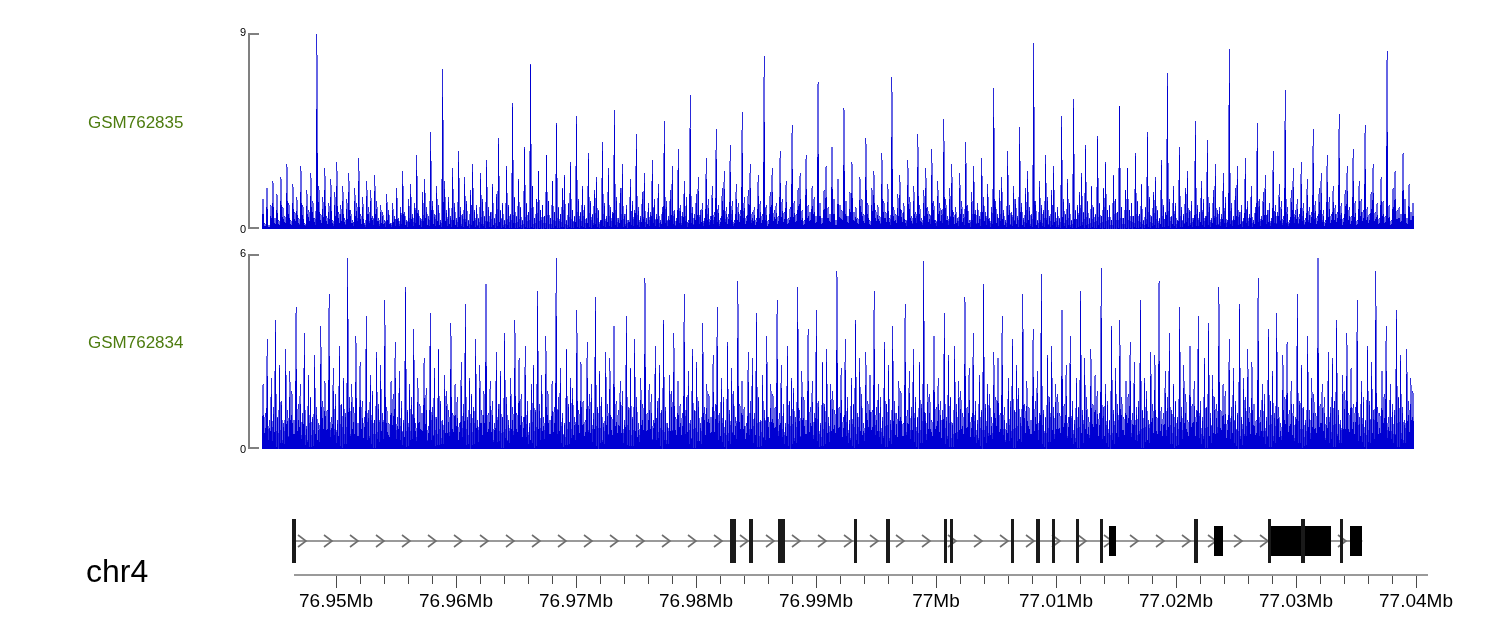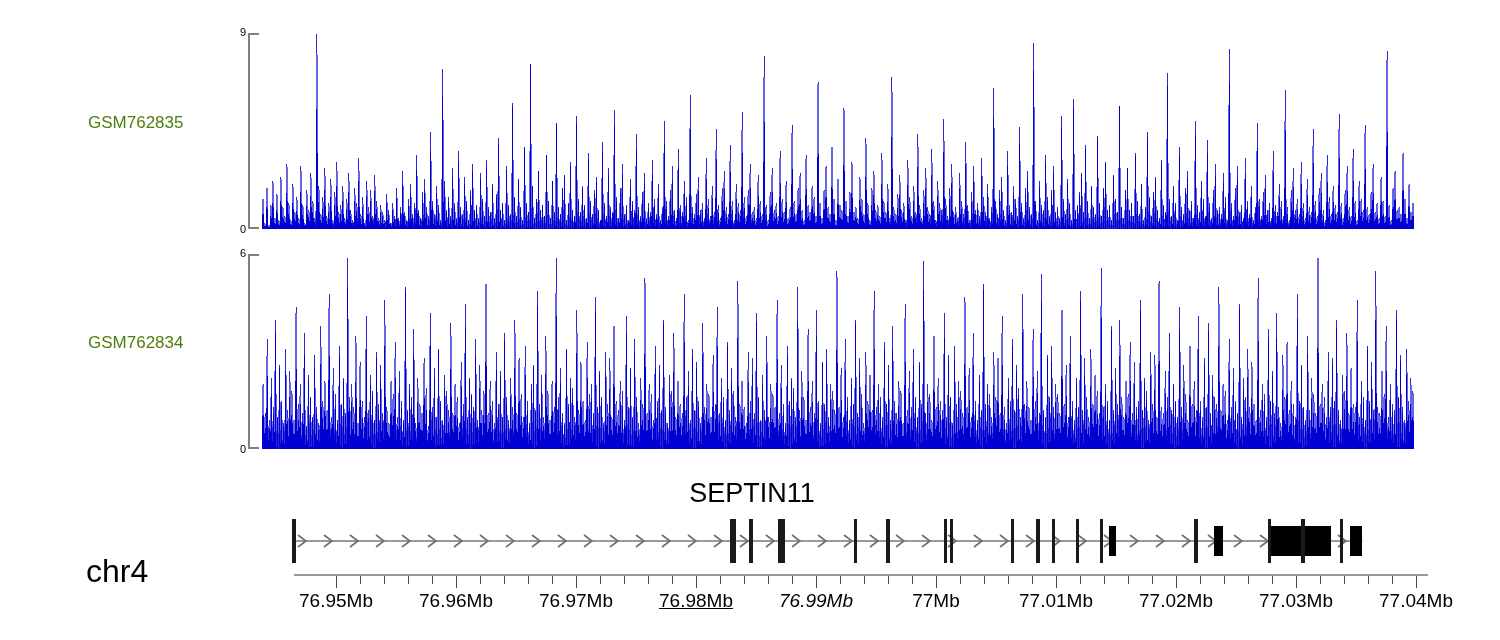--- a/index.html
+++ b/index.html
@@ -65,21 +65,20 @@
     <div class="num top">6</div>
     <div class="num bot">0</div>
   </div>
 
   <div class="plot" id="plot2" style="left:262px;top:254px;width:1152px;height:195px;">
       <svg width="1152" height="195" shape-rendering="crispEdges">
         <path d="M 0 195 L 0.00 195 L 1.03 130.33 L 2.06 195 L 2.06 195 L 3.10 159.43 L 4.13 195 L 4.13 195 L 5.16 85.07 L 6.19 195 L 6.19 195 L 7.23 165.90 L 8.26 195 L 8.26 195 L 9.29 123.87 L 10.32 195 L 10.32 195 L 11.35 152.97 L 12.39 195 L 12.39 195 L 13.42 65.67 L 14.45 195 L 14.45 195 L 15.48 162.67 L 16.52 195 L 16.52 195 L 17.55 110.93 L 18.58 195 L 18.58 195 L 19.61 146.50 L 20.65 195 L 20.65 195 L 21.68 169.13 L 22.71 195 L 22.71 195 L 23.74 94.77 L 24.77 195 L 24.77 195 L 25.81 156.20 L 26.84 195 L 26.84 195 L 27.87 117.40 L 28.90 195 L 28.90 195 L 29.94 136.80 L 30.97 195 L 30.97 195 L 32.00 165.90 L 33.03 195 L 33.03 195 L 34.06 52.73 L 35.10 195 L 35.10 195 L 36.13 149.73 L 37.16 195 L 37.16 195 L 38.19 130.33 L 39.23 195 L 39.23 195 L 40.26 159.43 L 41.29 195 L 41.29 195 L 42.32 78.60 L 43.35 195 L 43.35 195 L 44.39 172.37 L 45.42 195 L 45.42 195 L 46.45 120.63 L 47.48 195 L 47.48 195 L 48.52 143.27 L 49.55 195 L 49.55 195 L 50.58 162.67 L 51.61 195 L 51.61 195 L 52.65 101.23 L 53.68 195 L 53.68 195 L 54.71 152.97 L 55.74 195 L 55.74 195 L 56.77 169.13 L 57.81 195 L 57.81 195 L 58.84 72.13 L 59.87 195 L 59.87 195 L 60.90 146.50 L 61.94 195 L 61.94 195 L 62.97 127.10 L 64.00 195 L 64.00 195 L 65.03 156.20 L 66.06 195 L 66.06 195 L 67.10 39.80 L 68.13 195 L 68.13 195 L 69.16 162.67 L 70.19 195 L 70.19 195 L 71.23 114.17 L 72.26 195 L 72.26 195 L 73.29 140.03 L 74.32 195 L 74.32 195 L 75.35 165.90 L 76.39 195 L 76.39 195 L 77.42 91.53 L 78.45 195 L 78.45 195 L 79.48 149.73 L 80.52 195 L 80.52 195 L 81.55 123.87 L 82.58 195 L 82.58 195 L 83.61 159.43 L 84.65 195 L 84.65 195 L 85.68 4.23 L 86.71 195 L 86.71 195 L 87.74 143.27 L 88.77 195 L 88.77 195 L 89.81 130.33 L 90.84 195 L 90.84 195 L 91.87 152.97 L 92.90 195 L 92.90 195 L 93.94 81.83 L 94.97 195 L 94.97 195 L 96.00 169.13 L 97.03 195 L 97.03 195 L 98.06 107.70 L 99.10 195 L 99.10 195 L 100.13 146.50 L 101.16 195 L 101.16 195 L 102.19 162.67 L 103.23 195 L 103.23 195 L 104.26 62.43 L 105.29 195 L 105.29 195 L 106.32 156.20 L 107.35 195 L 107.35 195 L 108.39 120.63 L 109.42 195 L 109.42 195 L 110.45 136.80 L 111.48 195 L 111.48 195 L 112.52 165.90 L 113.55 195 L 113.55 195 L 114.58 98.00 L 115.61 195 L 115.61 195 L 116.65 149.73 L 117.68 195 L 117.68 195 L 118.71 110.93 L 119.74 195 L 119.74 195 L 120.77 159.43 L 121.81 195 L 121.81 195 L 122.84 46.27 L 123.87 195 L 123.87 195 L 124.90 152.97 L 125.94 195 L 125.94 195 L 126.97 169.13 L 128.00 195 L 128.00 195 L 129.03 127.10 L 130.06 195 L 130.06 195 L 131.10 140.03 L 132.13 195 L 132.13 195 L 133.16 88.30 L 134.19 195 L 134.19 195 L 135.23 162.67 L 136.26 195 L 136.26 195 L 137.29 117.40 L 138.32 195 L 138.32 195 L 139.35 146.50 L 140.39 195 L 140.39 195 L 141.42 165.90 L 142.45 195 L 142.45 195 L 143.48 33.33 L 144.52 195 L 144.52 195 L 145.55 156.20 L 146.58 195 L 146.58 195 L 147.61 130.33 L 148.65 195 L 148.65 195 L 149.68 143.27 L 150.71 195 L 150.71 195 L 151.74 75.37 L 152.77 195 L 152.77 195 L 153.81 169.13 L 154.84 195 L 154.84 195 L 155.87 123.87 L 156.90 195 L 156.90 195 L 157.94 149.73 L 158.97 195 L 158.97 195 L 160.00 159.43 L 161.03 195 L 161.03 195 L 162.06 104.47 L 163.10 195 L 163.10 195 L 164.13 133.57 L 165.16 195 L 165.16 195 L 166.19 172.37 L 167.23 195 L 167.23 195 L 168.26 59.20 L 169.29 195 L 169.29 195 L 170.32 152.97 L 171.35 195 L 171.35 195 L 172.39 114.17 L 173.42 195 L 173.42 195 L 174.45 162.67 L 175.48 195 L 175.48 195 L 176.52 94.77 L 177.55 195 L 177.55 195 L 178.58 146.50 L 179.61 195 L 179.61 195 L 180.65 165.90 L 181.68 195 L 181.68 195 L 182.71 120.63 L 183.74 195 L 183.74 195 L 184.77 136.80 L 185.81 195 L 185.81 195 L 186.84 156.20 L 187.87 195 L 187.87 195 L 188.90 68.90 L 189.94 195 L 189.94 195 L 190.97 159.43 L 192.00 195 L 192.00 195 L 193.03 130.33 L 194.06 195 L 194.06 195 L 195.10 143.27 L 196.13 195 L 196.13 195 L 197.16 169.13 L 198.19 195 L 198.19 195 L 199.23 107.70 L 200.26 195 L 200.26 195 L 201.29 149.73 L 202.32 195 L 202.32 195 L 203.35 49.50 L 204.39 195 L 204.39 195 L 205.42 162.67 L 206.45 195 L 206.45 195 L 207.48 123.87 L 208.52 195 L 208.52 195 L 209.55 140.03 L 210.58 195 L 210.58 195 L 211.61 152.97 L 212.65 195 L 212.65 195 L 213.68 85.07 L 214.71 195 L 214.71 195 L 215.74 165.90 L 216.77 195 L 216.77 195 L 217.81 110.93 L 218.84 195 L 218.84 195 L 219.87 156.20 L 220.90 195 L 220.90 195 L 221.94 136.80 L 222.97 195 L 222.97 195 L 224.00 30.10 L 225.03 195 L 225.03 195 L 226.06 159.43 L 227.10 195 L 227.10 195 L 228.13 127.10 L 229.16 195 L 229.16 195 L 230.19 146.50 L 231.23 195 L 231.23 195 L 232.26 169.13 L 233.29 195 L 233.29 195 L 234.32 98.00 L 235.35 195 L 235.35 195 L 236.39 149.73 L 237.42 195 L 237.42 195 L 238.45 117.40 L 239.48 195 L 239.48 195 L 240.52 162.67 L 241.55 195 L 241.55 195 L 242.58 78.60 L 243.61 195 L 243.61 195 L 244.65 143.27 L 245.68 195 L 245.68 195 L 246.71 165.90 L 247.74 195 L 247.74 195 L 248.77 123.87 L 249.81 195 L 249.81 195 L 250.84 152.97 L 251.87 195 L 251.87 195 L 252.90 65.67 L 253.94 195 L 253.94 195 L 254.97 159.43 L 256.00 195 L 256.00 195 L 257.03 104.47 L 258.06 195 L 258.06 195 L 259.10 140.03 L 260.13 195 L 260.13 195 L 261.16 162.67 L 262.19 195 L 262.19 195 L 263.23 91.53 L 264.26 195 L 264.26 195 L 265.29 146.50 L 266.32 195 L 266.32 195 L 267.35 169.13 L 268.39 195 L 268.39 195 L 269.42 130.33 L 270.45 195 L 270.45 195 L 271.48 110.93 L 272.52 195 L 272.52 195 L 273.55 156.20 L 274.58 195 L 274.58 195 L 275.61 36.57 L 276.65 195 L 276.65 195 L 277.68 149.73 L 278.71 195 L 278.71 195 L 279.74 120.63 L 280.77 195 L 280.77 195 L 281.81 162.67 L 282.84 195 L 282.84 195 L 283.87 81.83 L 284.90 195 L 284.90 195 L 285.94 136.80 L 286.97 195 L 286.97 195 L 288.00 165.90 L 289.03 195 L 289.03 195 L 290.06 127.10 L 291.10 195 L 291.10 195 L 292.13 152.97 L 293.16 195 L 293.16 195 L 294.19 4.23 L 295.23 195 L 295.23 195 L 296.26 143.27 L 297.29 195 L 297.29 195 L 298.32 114.17 L 299.35 195 L 299.35 195 L 300.39 159.43 L 301.42 195 L 301.42 195 L 302.45 169.13 L 303.48 195 L 303.48 195 L 304.52 94.77 L 305.55 195 L 305.55 195 L 306.58 149.73 L 307.61 195 L 307.61 195 L 308.65 123.87 L 309.68 195 L 309.68 195 L 310.71 133.57 L 311.74 195 L 311.74 195 L 312.77 162.67 L 313.81 195 L 313.81 195 L 314.84 55.97 L 315.87 195 L 315.87 195 L 316.90 156.20 L 317.94 195 L 317.94 195 L 318.97 107.70 L 320.00 195 L 320.00 195 L 321.03 146.50 L 322.06 195 L 322.06 195 L 323.10 165.90 L 324.13 195 L 324.13 195 L 325.16 88.30 L 326.19 195 L 326.19 195 L 327.23 140.03 L 328.26 195 L 328.26 195 L 329.29 130.33 L 330.32 195 L 330.32 195 L 331.35 159.43 L 332.39 195 L 332.39 195 L 333.42 43.03 L 334.45 195 L 334.45 195 L 335.48 152.97 L 336.52 195 L 336.52 195 L 337.55 117.40 L 338.58 195 L 338.58 195 L 339.61 143.27 L 340.65 195 L 340.65 195 L 341.68 169.13 L 342.71 195 L 342.71 195 L 343.74 98.00 L 344.77 195 L 344.77 195 L 345.81 149.73 L 346.84 195 L 346.84 195 L 347.87 104.47 L 348.90 195 L 348.90 195 L 349.94 162.67 L 350.97 195 L 350.97 195 L 352.00 72.13 L 353.03 195 L 353.03 195 L 354.06 146.50 L 355.10 195 L 355.10 195 L 356.13 156.20 L 357.16 195 L 357.16 195 L 358.19 127.10 L 359.23 195 L 359.23 195 L 360.26 136.80 L 361.29 195 L 361.29 195 L 362.32 165.90 L 363.35 195 L 363.35 195 L 364.39 62.43 L 365.42 195 L 365.42 195 L 366.45 152.97 L 367.48 195 L 367.48 195 L 368.52 114.17 L 369.55 195 L 369.55 195 L 370.58 162.67 L 371.61 195 L 371.61 195 L 372.65 85.07 L 373.68 195 L 373.68 195 L 374.71 143.27 L 375.74 195 L 375.74 195 L 376.77 169.13 L 377.81 195 L 377.81 195 L 378.84 123.87 L 379.87 195 L 379.87 195 L 380.90 149.73 L 381.94 195 L 381.94 195 L 382.97 23.63 L 384.00 195 L 384.00 195 L 385.03 159.43 L 386.06 195 L 386.06 195 L 387.10 130.33 L 388.13 195 L 388.13 195 L 389.16 140.03 L 390.19 195 L 390.19 195 L 391.23 165.90 L 392.26 195 L 392.26 195 L 393.29 91.53 L 394.32 195 L 394.32 195 L 395.35 146.50 L 396.39 195 L 396.39 195 L 397.42 110.93 L 398.45 195 L 398.45 195 L 399.48 156.20 L 400.52 195 L 400.52 195 L 401.55 65.67 L 402.58 195 L 402.58 195 L 403.61 152.97 L 404.65 195 L 404.65 195 L 405.68 169.13 L 406.71 195 L 406.71 195 L 407.74 120.63 L 408.77 195 L 408.77 195 L 409.81 136.80 L 410.84 195 L 410.84 195 L 411.87 78.60 L 412.90 195 L 412.90 195 L 413.94 162.67 L 414.97 195 L 414.97 195 L 416.00 127.10 L 417.03 195 L 417.03 195 L 418.06 149.73 L 419.10 195 L 419.10 195 L 420.13 159.43 L 421.16 195 L 421.16 195 L 422.19 39.80 L 423.23 195 L 423.23 195 L 424.26 143.27 L 425.29 195 L 425.29 195 L 426.32 117.40 L 427.35 195 L 427.35 195 L 428.39 165.90 L 429.42 195 L 429.42 195 L 430.45 94.77 L 431.48 195 L 431.48 195 L 432.52 156.20 L 433.55 195 L 433.55 195 L 434.58 107.70 L 435.61 195 L 435.61 195 L 436.65 146.50 L 437.68 195 L 437.68 195 L 438.71 169.13 L 439.74 195 L 439.74 195 L 440.77 68.90 L 441.81 195 L 441.81 195 L 442.84 152.97 L 443.87 195 L 443.87 195 L 444.90 130.33 L 445.94 195 L 445.94 195 L 446.97 140.03 L 448.00 195 L 448.00 195 L 449.03 162.67 L 450.06 195 L 450.06 195 L 451.10 101.23 L 452.13 195 L 452.13 195 L 453.16 149.73 L 454.19 195 L 454.19 195 L 455.23 52.73 L 456.26 195 L 456.26 195 L 457.29 159.43 L 458.32 195 L 458.32 195 L 459.35 123.87 L 460.39 195 L 460.39 195 L 461.42 143.27 L 462.45 195 L 462.45 195 L 463.48 165.90 L 464.52 195 L 464.52 195 L 465.55 88.30 L 466.58 195 L 466.58 195 L 467.61 156.20 L 468.65 195 L 468.65 195 L 469.68 114.17 L 470.71 195 L 470.71 195 L 471.74 136.80 L 472.77 195 L 472.77 195 L 473.81 162.67 L 474.84 195 L 474.84 195 L 475.87 26.87 L 476.90 195 L 476.90 195 L 477.94 149.73 L 478.97 195 L 478.97 195 L 480.00 127.10 L 481.03 195 L 481.03 195 L 482.06 152.97 L 483.10 195 L 483.10 195 L 484.13 169.13 L 485.16 195 L 485.16 195 L 486.19 98.00 L 487.23 195 L 487.23 195 L 488.26 146.50 L 489.29 195 L 489.29 195 L 490.32 104.47 L 491.35 195 L 491.35 195 L 492.39 159.43 L 493.42 195 L 493.42 195 L 494.45 59.20 L 495.48 195 L 495.48 195 L 496.52 143.27 L 497.55 195 L 497.55 195 L 498.58 165.90 L 499.61 195 L 499.61 195 L 500.65 120.63 L 501.68 195 L 501.68 195 L 502.71 156.20 L 503.74 195 L 503.74 195 L 504.77 81.83 L 505.81 195 L 505.81 195 L 506.84 162.67 L 507.87 195 L 507.87 195 L 508.90 130.33 L 509.94 195 L 509.94 195 L 510.97 140.03 L 512.00 195 L 512.00 195 L 513.03 152.97 L 514.06 195 L 514.06 195 L 515.10 46.27 L 516.13 195 L 516.13 195 L 517.16 159.43 L 518.19 195 L 518.19 195 L 519.23 110.93 L 520.26 195 L 520.26 195 L 521.29 149.73 L 522.32 195 L 522.32 195 L 523.35 169.13 L 524.39 195 L 524.39 195 L 525.42 91.53 L 526.45 195 L 526.45 195 L 527.48 146.50 L 528.52 195 L 528.52 195 L 529.55 123.87 L 530.58 195 L 530.58 195 L 531.61 133.57 L 532.65 195 L 532.65 195 L 533.68 162.67 L 534.71 195 L 534.71 195 L 535.74 33.33 L 536.77 195 L 536.77 195 L 537.81 156.20 L 538.84 195 L 538.84 195 L 539.87 117.40 L 540.90 195 L 540.90 195 L 541.94 143.27 L 542.97 195 L 542.97 195 L 544.00 165.90 L 545.03 195 L 545.03 195 L 546.06 75.37 L 547.10 195 L 547.10 195 L 548.13 152.97 L 549.16 195 L 549.16 195 L 550.19 127.10 L 551.23 195 L 551.23 195 L 552.26 159.43 L 553.29 195 L 553.29 195 L 554.32 55.97 L 555.35 195 L 555.35 195 L 556.39 146.50 L 557.42 195 L 557.42 195 L 558.45 169.13 L 559.48 195 L 559.48 195 L 560.52 107.70 L 561.55 195 L 561.55 195 L 562.58 149.73 L 563.61 195 L 563.61 195 L 564.65 94.77 L 565.68 195 L 565.68 195 L 566.71 162.67 L 567.74 195 L 567.74 195 L 568.77 130.33 L 569.81 195 L 569.81 195 L 570.84 136.80 L 571.87 195 L 571.87 195 L 572.90 156.20 L 573.94 195 L 573.94 195 L 574.97 17.17 L 576.00 195 L 576.00 195 L 577.03 152.97 L 578.06 195 L 578.06 195 L 579.10 114.17 L 580.13 195 L 580.13 195 L 581.16 162.67 L 582.19 195 L 582.19 195 L 583.23 85.07 L 584.26 195 L 584.26 195 L 585.29 143.27 L 586.32 195 L 586.32 195 L 587.35 165.90 L 588.39 195 L 588.39 195 L 589.42 123.87 L 590.45 195 L 590.45 195 L 591.48 149.73 L 592.52 195 L 592.52 195 L 593.55 65.67 L 594.58 195 L 594.58 195 L 595.61 159.43 L 596.65 195 L 596.65 195 L 597.68 104.47 L 598.71 195 L 598.71 195 L 599.74 140.03 L 600.77 195 L 600.77 195 L 601.81 169.13 L 602.84 195 L 602.84 195 L 603.87 98.00 L 604.90 195 L 604.90 195 L 605.94 146.50 L 606.97 195 L 606.97 195 L 608.00 120.63 L 609.03 195 L 609.03 195 L 610.06 156.20 L 611.10 195 L 611.10 195 L 612.13 36.57 L 613.16 195 L 613.16 195 L 614.19 152.97 L 615.23 195 L 615.23 195 L 616.26 130.33 L 617.29 195 L 617.29 195 L 618.32 143.27 L 619.35 195 L 619.35 195 L 620.39 162.67 L 621.42 195 L 621.42 195 L 622.45 88.30 L 623.48 195 L 623.48 195 L 624.52 149.73 L 625.55 195 L 625.55 195 L 626.58 110.93 L 627.61 195 L 627.61 195 L 628.65 165.90 L 629.68 195 L 629.68 195 L 630.71 72.13 L 631.74 195 L 631.74 195 L 632.77 146.50 L 633.81 195 L 633.81 195 L 634.84 159.43 L 635.87 195 L 635.87 195 L 636.90 127.10 L 637.94 195 L 637.94 195 L 638.97 136.80 L 640.00 195 L 640.00 195 L 641.03 169.13 L 642.06 195 L 642.06 195 L 643.10 49.50 L 644.13 195 L 644.13 195 L 645.16 156.20 L 646.19 195 L 646.19 195 L 647.23 117.40 L 648.26 195 L 648.26 195 L 649.29 152.97 L 650.32 195 L 650.32 195 L 651.35 94.77 L 652.39 195 L 652.39 195 L 653.42 143.27 L 654.45 195 L 654.45 195 L 655.48 162.67 L 656.52 195 L 656.52 195 L 657.55 107.70 L 658.58 195 L 658.58 195 L 659.61 149.73 L 660.65 195 L 660.65 195 L 661.68 7.47 L 662.71 195 L 662.71 195 L 663.74 159.43 L 664.77 195 L 664.77 195 L 665.81 130.33 L 666.84 195 L 666.84 195 L 667.87 140.03 L 668.90 195 L 668.90 195 L 669.94 165.90 L 670.97 195 L 670.97 195 L 672.00 81.83 L 673.03 195 L 673.03 195 L 674.06 152.97 L 675.10 195 L 675.10 195 L 676.13 123.87 L 677.16 195 L 677.16 195 L 678.19 146.50 L 679.23 195 L 679.23 195 L 680.26 156.20 L 681.29 195 L 681.29 195 L 682.32 59.20 L 683.35 195 L 683.35 195 L 684.39 162.67 L 685.42 195 L 685.42 195 L 686.45 101.23 L 687.48 195 L 687.48 195 L 688.52 143.27 L 689.55 195 L 689.55 195 L 690.58 169.13 L 691.61 195 L 691.61 195 L 692.65 91.53 L 693.68 195 L 693.68 195 L 694.71 149.73 L 695.74 195 L 695.74 195 L 696.77 127.10 L 697.81 195 L 697.81 195 L 698.84 136.80 L 699.87 195 L 699.87 195 L 700.90 159.43 L 701.94 195 L 701.94 195 L 702.97 43.03 L 704.00 195 L 704.00 195 L 705.03 152.97 L 706.06 195 L 706.06 195 L 707.10 114.17 L 708.13 195 L 708.13 195 L 709.16 162.67 L 710.19 195 L 710.19 195 L 711.23 78.60 L 712.26 195 L 712.26 195 L 713.29 146.50 L 714.32 195 L 714.32 195 L 715.35 165.90 L 716.39 195 L 716.39 195 L 717.42 120.63 L 718.45 195 L 718.45 195 L 719.48 156.20 L 720.52 195 L 720.52 195 L 721.55 30.10 L 722.58 195 L 722.58 195 L 723.61 149.73 L 724.65 195 L 724.65 195 L 725.68 130.33 L 726.71 195 L 726.71 195 L 727.74 140.03 L 728.77 195 L 728.77 195 L 729.81 162.67 L 730.84 195 L 730.84 195 L 731.87 98.00 L 732.90 195 L 732.90 195 L 733.94 143.27 L 734.97 195 L 734.97 195 L 736.00 104.47 L 737.03 195 L 737.03 195 L 738.06 159.43 L 739.10 195 L 739.10 195 L 740.13 62.43 L 741.16 195 L 741.16 195 L 742.19 152.97 L 743.23 195 L 743.23 195 L 744.26 169.13 L 745.29 195 L 745.29 195 L 746.32 123.87 L 747.35 195 L 747.35 195 L 748.39 146.50 L 749.42 195 L 749.42 195 L 750.45 85.07 L 751.48 195 L 751.48 195 L 752.52 156.20 L 753.55 195 L 753.55 195 L 754.58 110.93 L 755.61 195 L 755.61 195 L 756.65 133.57 L 757.68 195 L 757.68 195 L 758.71 162.67 L 759.74 195 L 759.74 195 L 760.77 39.80 L 761.81 195 L 761.81 195 L 762.84 149.73 L 763.87 195 L 763.87 195 L 764.90 127.10 L 765.94 195 L 765.94 195 L 766.97 152.97 L 768.00 195 L 768.00 195 L 769.03 165.90 L 770.06 195 L 770.06 195 L 771.10 75.37 L 772.13 195 L 772.13 195 L 773.16 146.50 L 774.19 195 L 774.19 195 L 775.23 117.40 L 776.26 195 L 776.26 195 L 777.29 159.43 L 778.32 195 L 778.32 195 L 779.35 20.40 L 780.39 195 L 780.39 195 L 781.42 156.20 L 782.45 195 L 782.45 195 L 783.48 162.67 L 784.52 195 L 784.52 195 L 785.55 101.23 L 786.58 195 L 786.58 195 L 787.61 143.27 L 788.65 195 L 788.65 195 L 789.68 91.53 L 790.71 195 L 790.71 195 L 791.74 152.97 L 792.77 195 L 792.77 195 L 793.81 130.33 L 794.84 195 L 794.84 195 L 795.87 140.03 L 796.90 195 L 796.90 195 L 797.94 159.43 L 798.97 195 L 798.97 195 L 800.00 55.97 L 801.03 195 L 801.03 195 L 802.06 149.73 L 803.10 195 L 803.10 195 L 804.13 110.93 L 805.16 195 L 805.16 195 L 806.19 162.67 L 807.23 195 L 807.23 195 L 808.26 81.83 L 809.29 195 L 809.29 195 L 810.32 146.50 L 811.35 195 L 811.35 195 L 812.39 165.90 L 813.42 195 L 813.42 195 L 814.45 123.87 L 815.48 195 L 815.48 195 L 816.52 152.97 L 817.55 195 L 817.55 195 L 818.58 36.57 L 819.61 195 L 819.61 195 L 820.65 156.20 L 821.68 195 L 821.68 195 L 822.71 104.47 L 823.74 195 L 823.74 195 L 824.77 143.27 L 825.81 195 L 825.81 195 L 826.84 162.67 L 827.87 195 L 827.87 195 L 828.90 94.77 L 829.94 195 L 829.94 195 L 830.97 149.73 L 832.00 195 L 832.00 195 L 833.03 120.63 L 834.06 195 L 834.06 195 L 835.10 136.80 L 836.13 195 L 836.13 195 L 837.16 159.43 L 838.19 195 L 838.19 195 L 839.23 13.93 L 840.26 195 L 840.26 195 L 841.29 152.97 L 842.32 195 L 842.32 195 L 843.35 130.33 L 844.39 195 L 844.39 195 L 845.42 146.50 L 846.45 195 L 846.45 195 L 847.48 165.90 L 848.52 195 L 848.52 195 L 849.55 72.13 L 850.58 195 L 850.58 195 L 851.61 156.20 L 852.65 195 L 852.65 195 L 853.68 114.17 L 854.71 195 L 854.71 195 L 855.74 149.73 L 856.77 195 L 856.77 195 L 857.81 65.67 L 858.84 195 L 858.84 195 L 859.87 143.27 L 860.90 195 L 860.90 195 L 861.94 162.67 L 862.97 195 L 862.97 195 L 864.00 127.10 L 865.03 195 L 865.03 195 L 866.06 140.03 L 867.10 195 L 867.10 195 L 868.13 88.30 L 869.16 195 L 869.16 195 L 870.19 159.43 L 871.23 195 L 871.23 195 L 872.26 107.70 L 873.29 195 L 873.29 195 L 874.32 152.97 L 875.35 195 L 875.35 195 L 876.39 146.50 L 877.42 195 L 877.42 195 L 878.45 46.27 L 879.48 195 L 879.48 195 L 880.52 156.20 L 881.55 195 L 881.55 195 L 882.58 123.87 L 883.61 195 L 883.61 195 L 884.65 136.80 L 885.68 195 L 885.68 195 L 886.71 165.90 L 887.74 195 L 887.74 195 L 888.77 98.00 L 889.81 195 L 889.81 195 L 890.84 149.73 L 891.87 195 L 891.87 195 L 892.90 101.23 L 893.94 195 L 893.94 195 L 894.97 162.67 L 896.00 195 L 896.00 195 L 897.03 26.87 L 898.06 195 L 898.06 195 L 899.10 152.97 L 900.13 195 L 900.13 195 L 901.16 159.43 L 902.19 195 L 902.19 195 L 903.23 117.40 L 904.26 195 L 904.26 195 L 905.29 143.27 L 906.32 195 L 906.32 195 L 907.35 78.60 L 908.39 195 L 908.39 195 L 909.42 156.20 L 910.45 195 L 910.45 195 L 911.48 130.33 L 912.52 195 L 912.52 195 L 913.55 146.50 L 914.58 195 L 914.58 195 L 915.61 162.67 L 916.65 195 L 916.65 195 L 917.68 52.73 L 918.71 195 L 918.71 195 L 919.74 152.97 L 920.77 195 L 920.77 195 L 921.81 110.93 L 922.84 195 L 922.84 195 L 923.87 140.03 L 924.90 195 L 924.90 195 L 925.94 165.90 L 926.97 195 L 926.97 195 L 928.00 91.53 L 929.03 195 L 929.03 195 L 930.06 149.73 L 931.10 195 L 931.10 195 L 932.13 127.10 L 933.16 195 L 933.16 195 L 934.19 156.20 L 935.23 195 L 935.23 195 L 936.26 62.43 L 937.29 195 L 937.29 195 L 938.32 146.50 L 939.35 195 L 939.35 195 L 940.39 162.67 L 941.42 195 L 941.42 195 L 942.45 104.47 L 943.48 195 L 943.48 195 L 944.52 152.97 L 945.55 195 L 945.55 195 L 946.58 68.90 L 947.61 195 L 947.61 195 L 948.65 159.43 L 949.68 195 L 949.68 195 L 950.71 120.63 L 951.74 195 L 951.74 195 L 952.77 143.27 L 953.81 195 L 953.81 195 L 954.84 149.73 L 955.87 195 L 955.87 195 L 956.90 33.33 L 957.94 195 L 957.94 195 L 958.97 156.20 L 960.00 195 L 960.00 195 L 961.03 130.33 L 962.06 195 L 962.06 195 L 963.10 136.80 L 964.13 195 L 964.13 195 L 965.16 165.90 L 966.19 195 L 966.19 195 L 967.23 85.07 L 968.26 195 L 968.26 195 L 969.29 152.97 L 970.32 195 L 970.32 195 L 971.35 114.17 L 972.39 195 L 972.39 195 L 973.42 146.50 L 974.45 195 L 974.45 195 L 975.48 159.43 L 976.52 195 L 976.52 195 L 977.55 49.50 L 978.58 195 L 978.58 195 L 979.61 162.67 L 980.65 195 L 980.65 195 L 981.68 123.87 L 982.71 195 L 982.71 195 L 983.74 143.27 L 984.77 195 L 984.77 195 L 985.81 94.77 L 986.84 195 L 986.84 195 L 987.87 152.97 L 988.90 195 L 988.90 195 L 989.94 107.70 L 990.97 195 L 990.97 195 L 992.00 149.73 L 993.03 195 L 993.03 195 L 994.06 165.90 L 995.10 195 L 995.10 195 L 996.13 23.63 L 997.16 195 L 997.16 195 L 998.19 156.20 L 999.23 195 L 999.23 195 L 1000.26 130.33 L 1001.29 195 L 1001.29 195 L 1002.32 140.03 L 1003.35 195 L 1003.35 195 L 1004.39 162.67 L 1005.42 195 L 1005.42 195 L 1006.45 75.37 L 1007.48 195 L 1007.48 195 L 1008.52 146.50 L 1009.55 195 L 1009.55 195 L 1010.58 117.40 L 1011.61 195 L 1011.61 195 L 1012.65 159.43 L 1013.68 195 L 1013.68 195 L 1014.71 59.20 L 1015.74 195 L 1015.74 195 L 1016.77 152.97 L 1017.81 195 L 1017.81 195 L 1018.84 169.13 L 1019.87 195 L 1019.87 195 L 1020.90 101.23 L 1021.94 195 L 1021.94 195 L 1022.97 143.27 L 1024.00 195 L 1024.00 195 L 1025.03 88.30 L 1026.06 195 L 1026.06 195 L 1027.10 156.20 L 1028.13 195 L 1028.13 195 L 1029.16 127.10 L 1030.19 195 L 1030.19 195 L 1031.23 149.73 L 1032.26 195 L 1032.26 195 L 1033.29 162.67 L 1034.32 195 L 1034.32 195 L 1035.35 39.80 L 1036.39 195 L 1036.39 195 L 1037.42 146.50 L 1038.45 195 L 1038.45 195 L 1039.48 110.93 L 1040.52 195 L 1040.52 195 L 1041.55 152.97 L 1042.58 195 L 1042.58 195 L 1043.61 165.90 L 1044.65 195 L 1044.65 195 L 1045.68 81.83 L 1046.71 195 L 1046.71 195 L 1047.74 156.20 L 1048.77 195 L 1048.77 195 L 1049.81 123.87 L 1050.84 195 L 1050.84 195 L 1051.87 140.03 L 1052.90 195 L 1052.90 195 L 1053.94 159.43 L 1054.97 195 L 1054.97 195 L 1056.00 4.23 L 1057.03 195 L 1057.03 195 L 1058.06 149.73 L 1059.10 195 L 1059.10 195 L 1060.13 130.33 L 1061.16 195 L 1061.16 195 L 1062.19 143.27 L 1063.23 195 L 1063.23 195 L 1064.26 162.67 L 1065.29 195 L 1065.29 195 L 1066.32 98.00 L 1067.35 195 L 1067.35 195 L 1068.39 152.97 L 1069.42 195 L 1069.42 195 L 1070.45 104.47 L 1071.48 195 L 1071.48 195 L 1072.52 146.50 L 1073.55 195 L 1073.55 195 L 1074.58 65.67 L 1075.61 195 L 1075.61 195 L 1076.65 156.20 L 1077.68 195 L 1077.68 195 L 1078.71 165.90 L 1079.74 195 L 1079.74 195 L 1080.77 120.63 L 1081.81 195 L 1081.81 195 L 1082.84 136.80 L 1083.87 195 L 1083.87 195 L 1084.90 78.60 L 1085.94 195 L 1085.94 195 L 1086.97 159.43 L 1088.00 195 L 1088.00 195 L 1089.03 114.17 L 1090.06 195 L 1090.06 195 L 1091.10 149.73 L 1092.13 195 L 1092.13 195 L 1093.16 152.97 L 1094.19 195 L 1094.19 195 L 1095.23 46.27 L 1096.26 195 L 1096.26 195 L 1097.29 162.67 L 1098.32 195 L 1098.32 195 L 1099.35 127.10 L 1100.39 195 L 1100.39 195 L 1101.42 143.27 L 1102.45 195 L 1102.45 195 L 1103.48 165.90 L 1104.52 195 L 1104.52 195 L 1105.55 91.53 L 1106.58 195 L 1106.58 195 L 1107.61 146.50 L 1108.65 195 L 1108.65 195 L 1109.68 107.70 L 1110.71 195 L 1110.71 195 L 1111.74 156.20 L 1112.77 195 L 1112.77 195 L 1113.81 17.17 L 1114.84 195 L 1114.84 195 L 1115.87 152.97 L 1116.90 195 L 1116.90 195 L 1117.94 159.43 L 1118.97 195 L 1118.97 195 L 1120.00 117.40 L 1121.03 195 L 1121.03 195 L 1122.06 140.03 L 1123.10 195 L 1123.10 195 L 1124.13 72.13 L 1125.16 195 L 1125.16 195 L 1126.19 162.67 L 1127.23 195 L 1127.23 195 L 1128.26 130.33 L 1129.29 195 L 1129.29 195 L 1130.32 149.73 L 1131.35 195 L 1131.35 195 L 1132.39 156.20 L 1133.42 195 L 1133.42 195 L 1134.45 55.97 L 1135.48 195 L 1135.48 195 L 1136.52 143.27 L 1137.55 195 L 1137.55 195 L 1138.58 101.23 L 1139.61 195 L 1139.61 195 L 1140.65 152.97 L 1141.68 195 L 1141.68 195 L 1142.71 165.90 L 1143.74 195 L 1143.74 195 L 1144.77 94.77 L 1145.81 195 L 1145.81 195 L 1146.84 146.50 L 1147.87 195 L 1147.87 195 L 1148.90 123.87 L 1149.94 195 L 1149.94 195 L 1150.97 136.80 L 1152.00 195 L 1152 195 Z" fill="#0000d2" stroke="#0000d2" stroke-width="0.6"></path>
       </svg>
     </div>
 
-  <div class="gene-title" id="gene-title" style="left:752px;top:478px;transform:translateX(-50%);">SEPTIN11</div>
 
   <div class="gene-row" id="generow" style="left:262px;top:512px;width:1152px;height:54px;"><svg width="1152" height="54">
         <line x1="29.99999999997158" x2="1100.3999999999944" y1="29" y2="29" stroke="#787878" stroke-width="1.6"></line>
         <path d="M 35.99999999997158 23 L 43.99999999997158 29 L 35.99999999997158 35" fill="none" stroke="#6e6e6e" stroke-width="1.6"></path>
         <path d="M 61.99999999997158 23 L 69.99999999997158 29 L 61.99999999997158 35" fill="none" stroke="#6e6e6e" stroke-width="1.6"></path>
         <path d="M 87.99999999997158 23 L 95.99999999997158 29 L 87.99999999997158 35" fill="none" stroke="#6e6e6e" stroke-width="1.6"></path>
         <path d="M 113.99999999997158 23 L 121.99999999997158 29 L 113.99999999997158 35" fill="none" stroke="#6e6e6e" stroke-width="1.6"></path>
         <path d="M 139.99999999997158 23 L 147.99999999997158 29 L 139.99999999997158 35" fill="none" stroke="#6e6e6e" stroke-width="1.6"></path>
         <path d="M 165.99999999997158 23 L 173.99999999997158 29 L 165.99999999997158 35" fill="none" stroke="#6e6e6e" stroke-width="1.6"></path>
         <path d="M 191.99999999997158 23 L 199.99999999997158 29 L 191.99999999997158 35" fill="none" stroke="#6e6e6e" stroke-width="1.6"></path>
@@ -186,22 +185,22 @@
       <div class="htick minor" style="left: 978px;"></div>
       <div class="htick major" style="left: 1002px;"></div>
       <div class="htick minor" style="left: 1026px;"></div>
       <div class="htick minor" style="left: 1050px;"></div>
       <div class="htick minor" style="left: 1074px;"></div>
       <div class="htick minor" style="left: 1098px;"></div>
       <div class="htick major" style="left: 1122px;"></div>
       <div class="hlab" style="left: 42px;">76.95Mb</div>
       <div class="hlab" style="left: 162px;">76.96Mb</div>
       <div class="hlab" style="left: 282px;">76.97Mb</div>
-      <div class="hlab" style="left: 402px; text-decoration: underline;">76.98Mb</div>
-      <div class="hlab" style="left: 522px; font-style: italic;">76.99Mb</div>
+      <div class="hlab" style="left: 402px;">76.98Mb</div>
+      <div class="hlab" style="left: 522px;">76.99Mb</div>
       <div class="hlab" style="left: 642px;">77Mb</div>
       <div class="hlab" style="left: 762px;">77.01Mb</div>
       <div class="hlab" style="left: 882px;">77.02Mb</div>
       <div class="hlab" style="left: 1002px;">77.03Mb</div>
       <div class="hlab" style="left: 1122px;">77.04Mb</div>
     </div>
 
 </div>
 
 </body></html>

